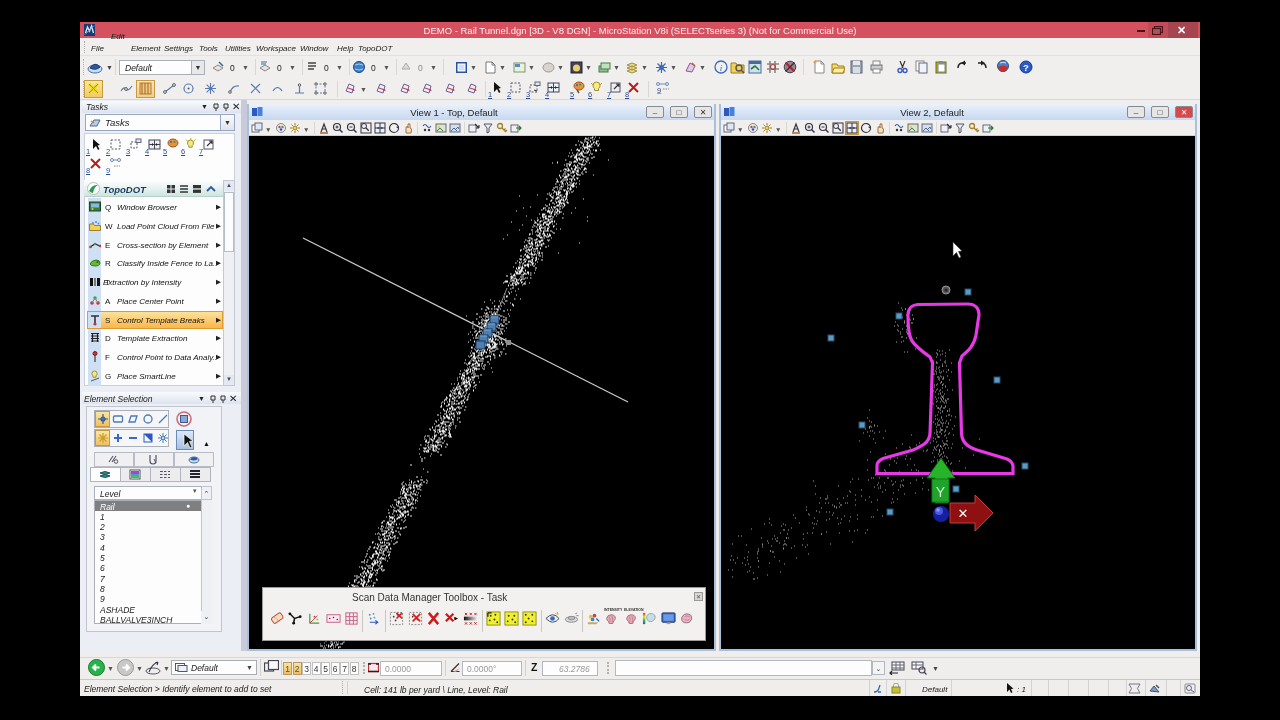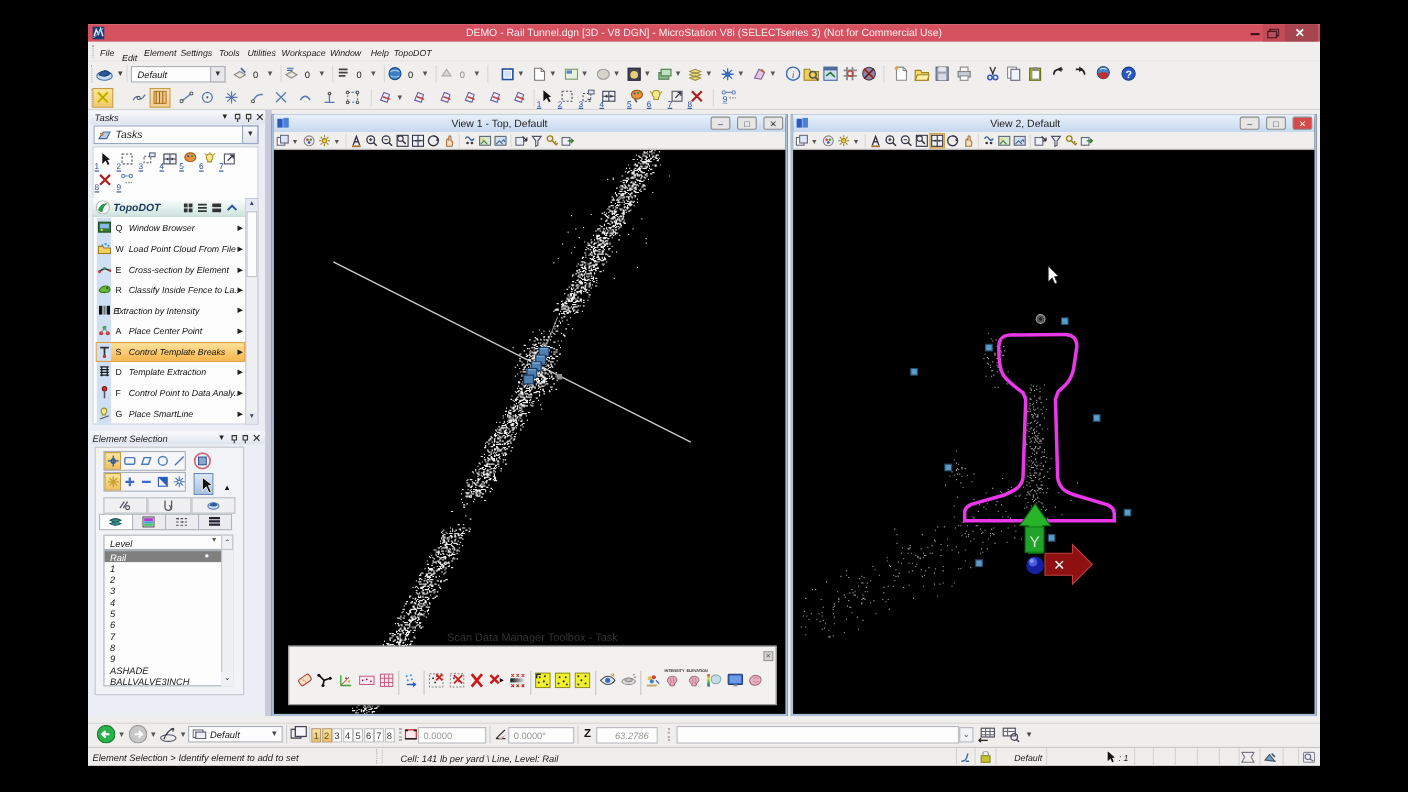--- a/index.html
+++ b/index.html
@@ -18,21 +18,21 @@
   </svg>
 <div style="left:400px;top:25px;width:480px;height:11px;font-size:9.5px;color:#fbeef0;text-align:center;white-space:nowrap;">DEMO - Rail Tunnel.dgn [3D - V8 DGN] - MicroStation V8i (SELECTseries 3) (Not for Commercial Use)</div>
 <div style="left:1137px;top:30px;width:8px;height:2px;background:#43131a;"></div>
 <svg style="left:1152px;top:26px" width="11" height="9" viewBox="0 0 11 9">
     <rect x="2.5" y="0.5" width="8" height="6" fill="none" stroke="#4a161c" stroke-width="1.2"></rect>
     <rect x="0.5" y="2.5" width="8" height="6" fill="#b4505a" stroke="#4a161c" stroke-width="1.2"></rect>
   </svg>
 <div style="left:1177px;top:24px;width:12px;height:12px;font-size:11px;color:#fff;font-weight:bold;">✕</div>
 <div style="left:80px;top:38px;width:1120px;height:18px;background:#f0efed;border-bottom:1px solid #e2e1df;"></div>
 <div class="t" style="left:91px;top:44px;font-size:8px;">File</div>
-<div class="t" style="left:111px;top:48px;font-size:8px;">Edit</div>
+<div class="t" style="left:111px;top:32px;font-size:8px;">Edit</div>
 <div class="t" style="left:131px;top:44px;font-size:8px;">Element</div>
 <div class="t" style="left:164px;top:44px;font-size:8px;">Settings</div>
 <div class="t" style="left:199px;top:44px;font-size:8px;">Tools</div>
 <div class="t" style="left:225px;top:44px;font-size:8px;">Utilities</div>
 <div class="t" style="left:256px;top:44px;font-size:8px;">Workspace</div>
 <div class="t" style="left:300px;top:44px;font-size:8px;">Window</div>
 <div class="t" style="left:337px;top:44px;font-size:8px;">Help</div>
 <div class="t" style="left:358px;top:44px;font-size:8px;">TopoDOT</div>
 <div style="left:84px;top:41px;width:2px;height:12px;border-left:1px dotted #b0b0b0;"></div>
 <div style="left:80px;top:56px;width:1120px;height:22px;background:#f0efed;"></div>
@@ -795,21 +795,21 @@
 <g stroke="#16365c" stroke-width="1" fill="#4d7fb0">
 <rect x="490" y="316" width="9" height="8"></rect>
       <rect x="487" y="323" width="9" height="8"></rect>
 <rect x="483" y="329" width="9" height="8"></rect>
       <rect x="479" y="335" width="9" height="8"></rect>
 <rect x="476" y="341" width="9" height="8"></rect>
     </g>
 <path d="M491 317h7M488 324h7M484 330h7M480 336h7" stroke="#7aa8d0" stroke-width="1.2"></path>
 </svg>
 <div style="left:262px;top:587px;width:444px;height:54px;background:#f2f1ef;border:1px solid #9a9a9a;z-index:10;box-shadow:1px 2px 3px rgba(0,0,0,0.5);"></div>
-<div style="left:352px;top:575px;width:264px;height:11px;font-size:10px;color:#333;text-align:center;white-space:nowrap;z-index:11;">Scan Data Manager Toolbox - Task</div>
+<div style="left:352px;top:592px;width:264px;height:11px;font-size:10px;color:#333;text-align:left;white-space:nowrap;z-index:11;">Scan Data Manager Toolbox - Task</div>
 <div style="left:694px;top:592px;width:9px;height:9px;background:#d8d6d4;border:1px solid #999;font-size:6px;color:#555;text-align:center;line-height:8px;z-index:11;">✕</div>
 <svg style="left:0;top:0;width:0;height:0">
     <defs>
       <linearGradient id="gr1" x1="0" y1="0" x2="1" y2="0">
         <stop offset="0" stop-color="#111"></stop>
         <stop offset="1" stop-color="#eee"></stop>
       </linearGradient>
       <linearGradient id="gr2" x1="0" y1="0" x2="0" y2="1">
         <stop offset="0" stop-color="#e03030"></stop>
         <stop offset="0.35" stop-color="#e8e030"></stop>

